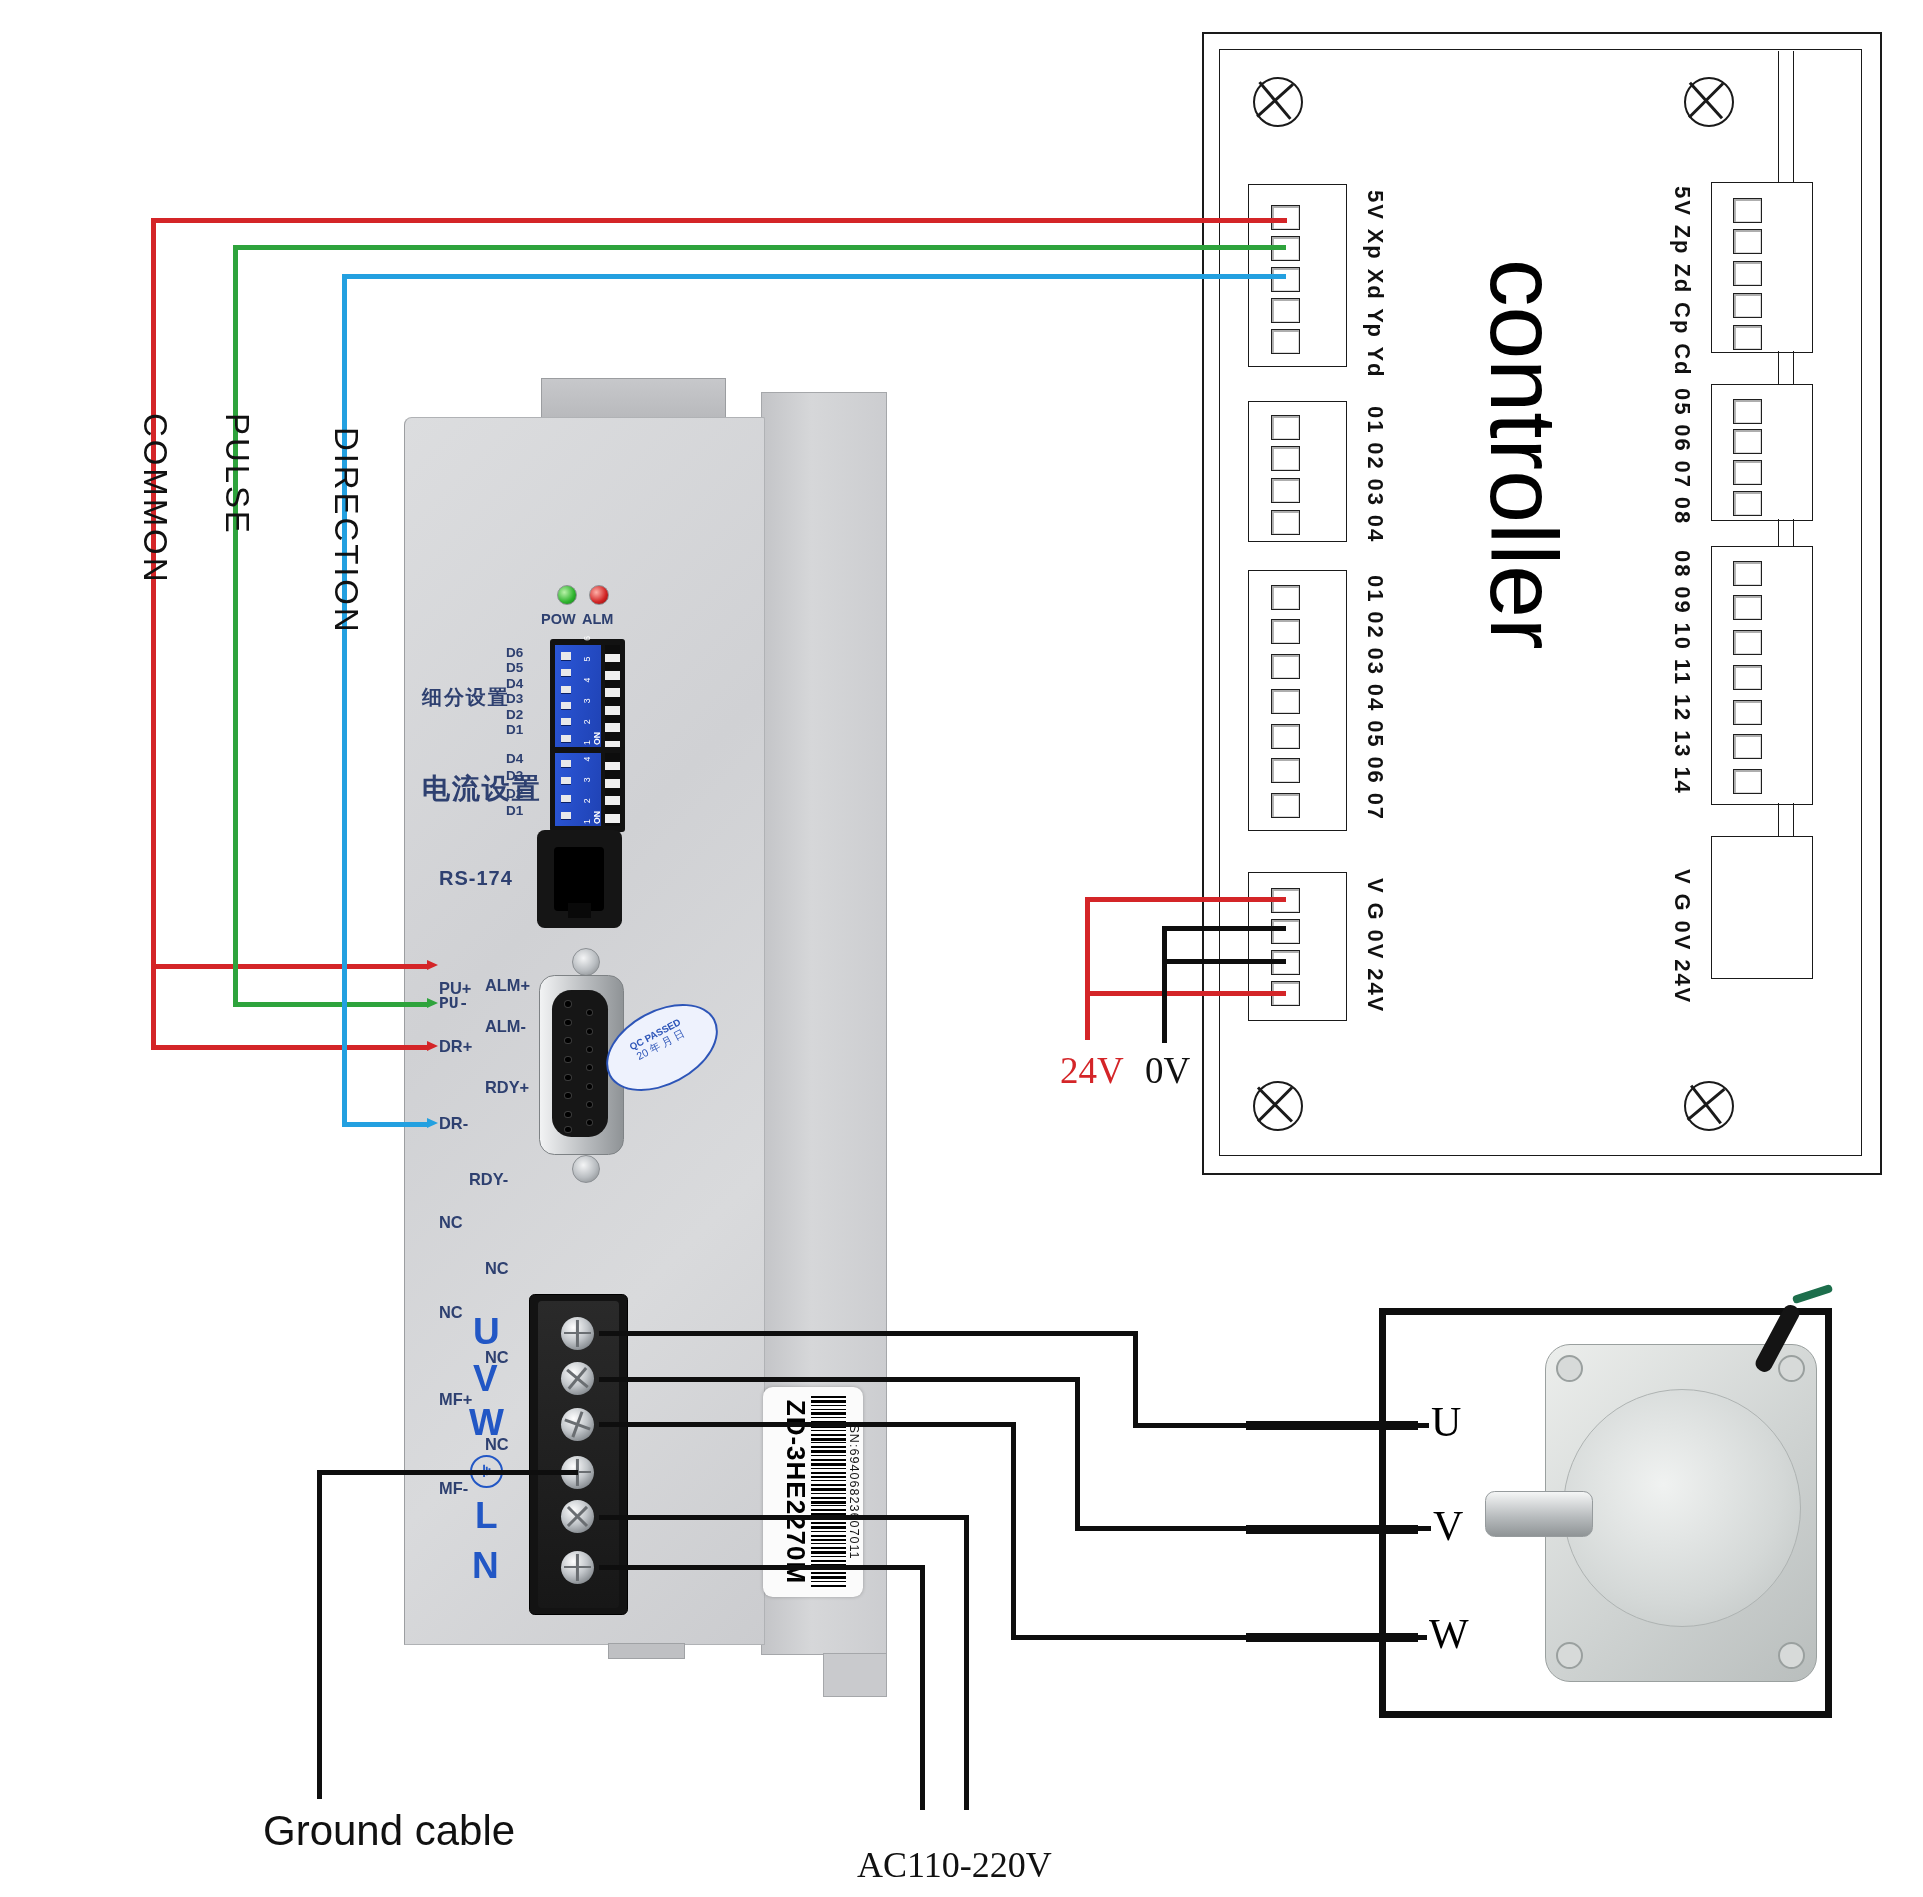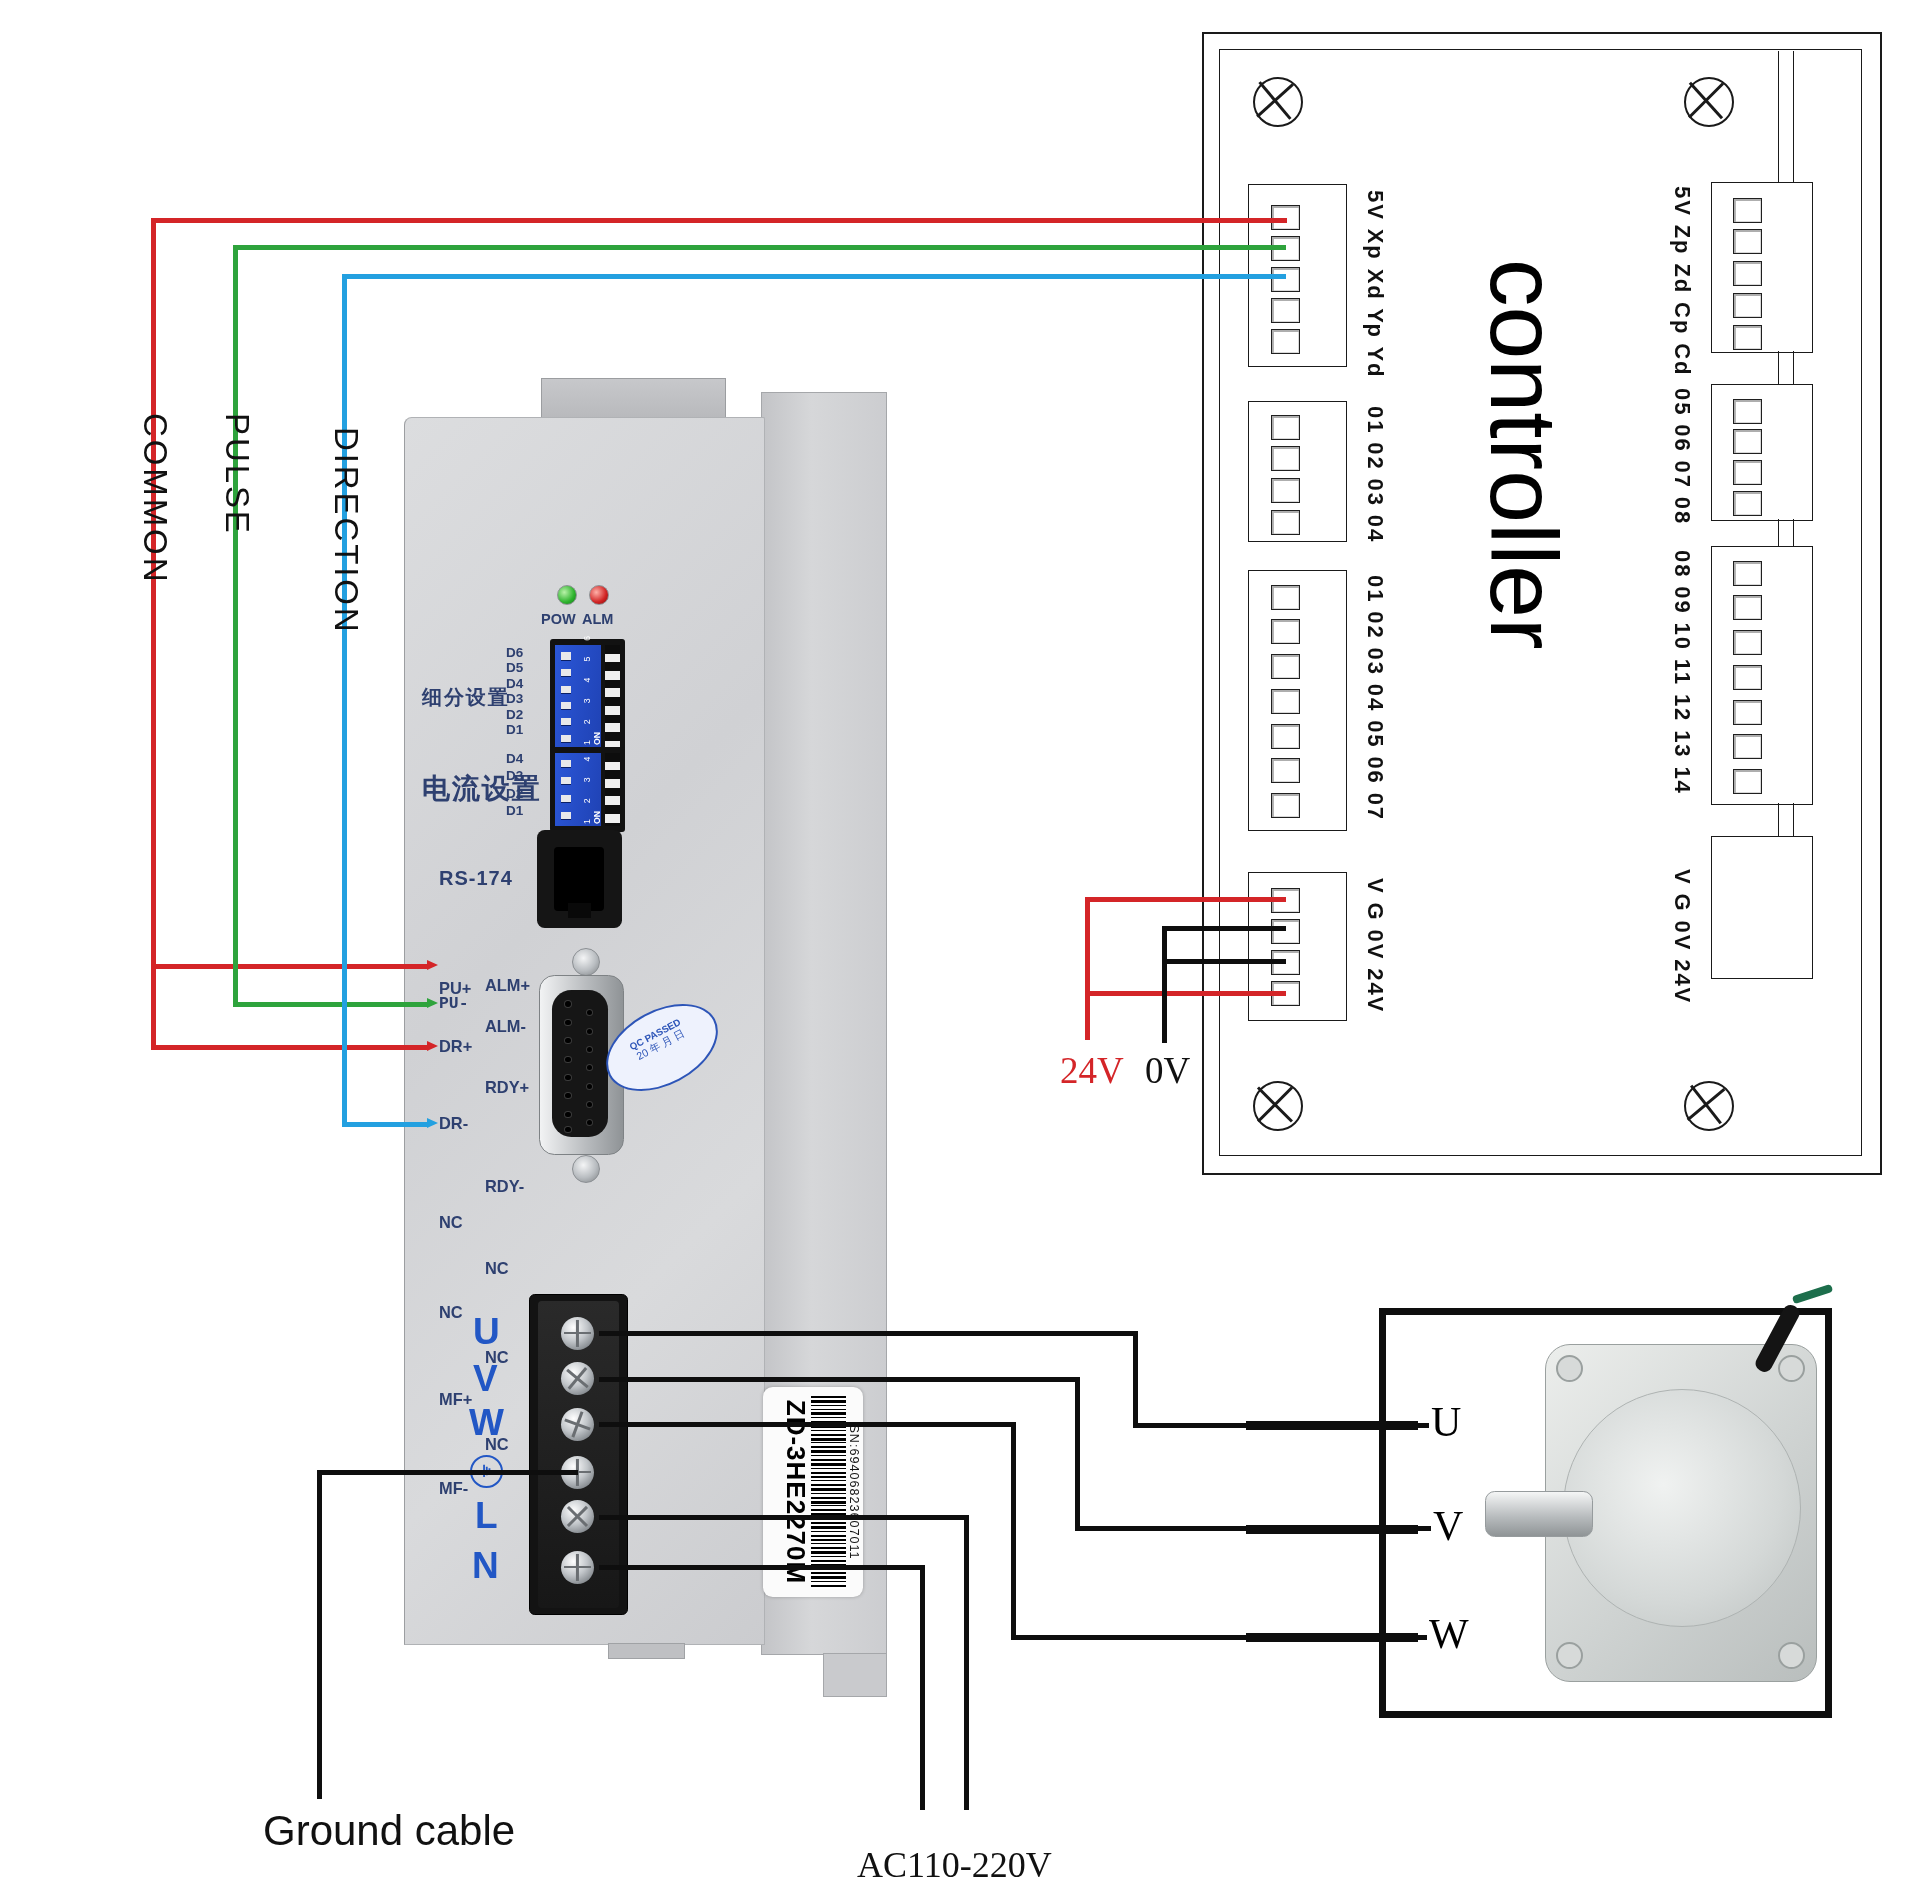--- a/index.html
+++ b/index.html
@@ -142,21 +142,21 @@
     <span class="abs" style="left:439px;top:1114px;">DR-</span>
     <span class="abs" style="left:439px;top:1213px;">NC</span>
     <span class="abs" style="left:439px;top:1303px;">NC</span>
     <span class="abs" style="left:439px;top:1390px;">MF+</span>
     <span class="abs" style="left:439px;top:1479px;">MF-</span>
   </div>
   <div class="abs" style="color:#2e4070;font-weight:bold;font-size:16.4px;">
     <span class="abs" style="left:485px;top:976px;">ALM+</span>
     <span class="abs" style="left:485px;top:1017px;">ALM-</span>
     <span class="abs" style="left:485px;top:1078px;">RDY+</span>
-    <span class="abs" style="left:485px;top:1170px;margin-top:7px;">RDY-</span>
+    <span class="abs" style="left:469px;top:1170px;">RDY-</span>
     <span class="abs" style="left:485px;top:1259px;">NC</span>
     <span class="abs" style="left:485px;top:1348px;">NC</span>
     <span class="abs" style="left:485px;top:1435px;">NC</span>
   </div>
 
   <div class="abs" style="color:#2257c5;font-weight:bold;font-size:37px;">
     <span class="abs" style="left:473px;top:1311px;">U</span>
     <span class="abs" style="left:473px;top:1358px;">V</span>
     <span class="abs" style="left:469px;top:1402px;">W</span>
     <span class="abs" style="left:475px;top:1495px;">L</span>

